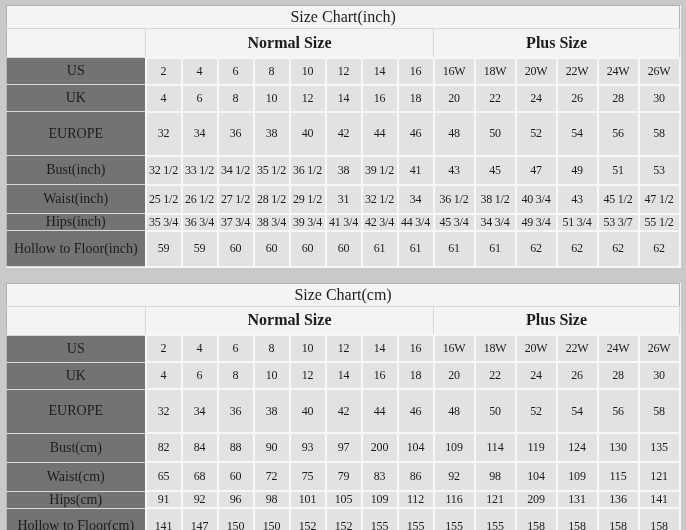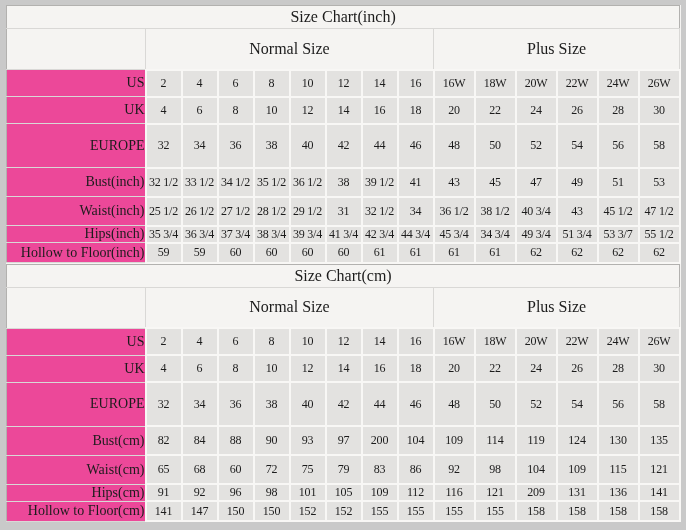--- a/index.html
+++ b/index.html
@@ -11,67 +11,66 @@
     font-family: "Liberation Serif", serif;
     color: #1c1c1c;
     -webkit-font-smoothing: antialiased;
   }
   .page {
     box-sizing: border-box;
     width: 686px;
     height: 530px;
     padding: 5px 6px 0 6px;
   }
-  .table-wrap { }
+  .table-wrap { margin-bottom: 15px; }
   table.size-table {
     border-collapse: collapse;
     table-layout: fixed;
     width: 673px;
     border: 1px solid #b2b1af;
     background: #f5f4f2;
   }
   col.c-label  { width: 139px; }
   col.c-normal { width: 36px; }
   col.c-plus   { width: 41px; }
 
   
   table.size-table tr:nth-child(1) { height: 23px; }
-  table.size-table tr:nth-child(2) { height: 41px; }
+  table.size-table tr:nth-child(2) { height: 29px; font-weight: bold; }
   table.size-table tr:nth-child(3),
   table.size-table tr:nth-child(4) { height: 27px; }
   table.size-table tr:nth-child(5) { height: 44px; }
   table.size-table tr:nth-child(6),
   table.size-table tr:nth-child(7) { height: 29px; }
   table.size-table tr:nth-child(8) { height: 14px; }
-  table.size-table tr:nth-child(9) { height: 20px; }
+  table.size-table tr:nth-child(9) { height: 36px; }
 
   td { text-align: center; vertical-align: middle; padding: 0; overflow: hidden; }
 
   td.title-cell {
     background: #f5f4f2;
     font-size: 16px;
     border-bottom: 1px solid #d9d8d6;
   }
   td.group-cell {
     background: #f5f4f2;
     font-size: 16px;
     border: 1px solid #d9d8d6;
     border-top: none;
   }
   td.corner-cell {
     background: #f5f4f2;
     border-right: 1px solid #d9d8d6;
   }
   td.label-cell {
-    background: #ec4899;
+    background: #737373;
     font-size: 14px;
     border-top: 1px solid #d9d8d6;
     border-bottom: 1px solid #d9d8d6;
     border-right: 2px solid #f8f7f5;
-    text-align: right;
   }
   td.data-cell {
     background: #e3e2e0;
     font-size: 12px;
     border: 2px solid #f8f7f5;
     letter-spacing: -0.2px;
   }
 </style>
 </head>
 <body>

